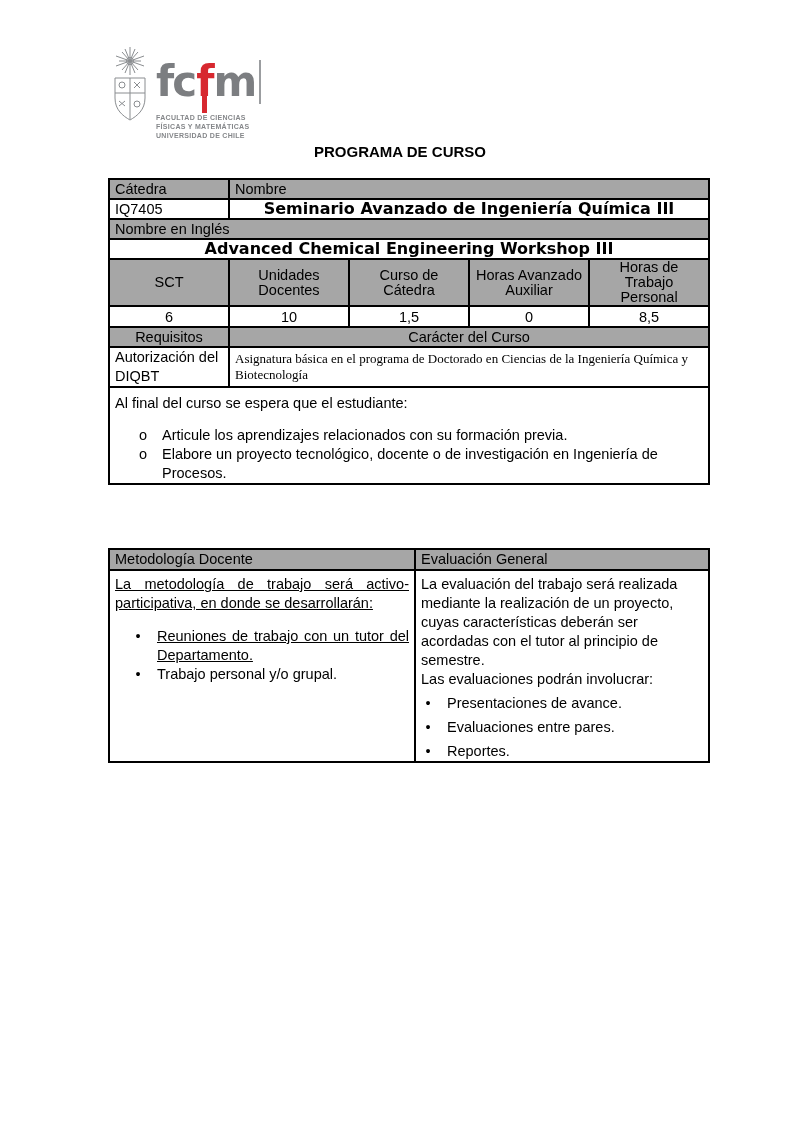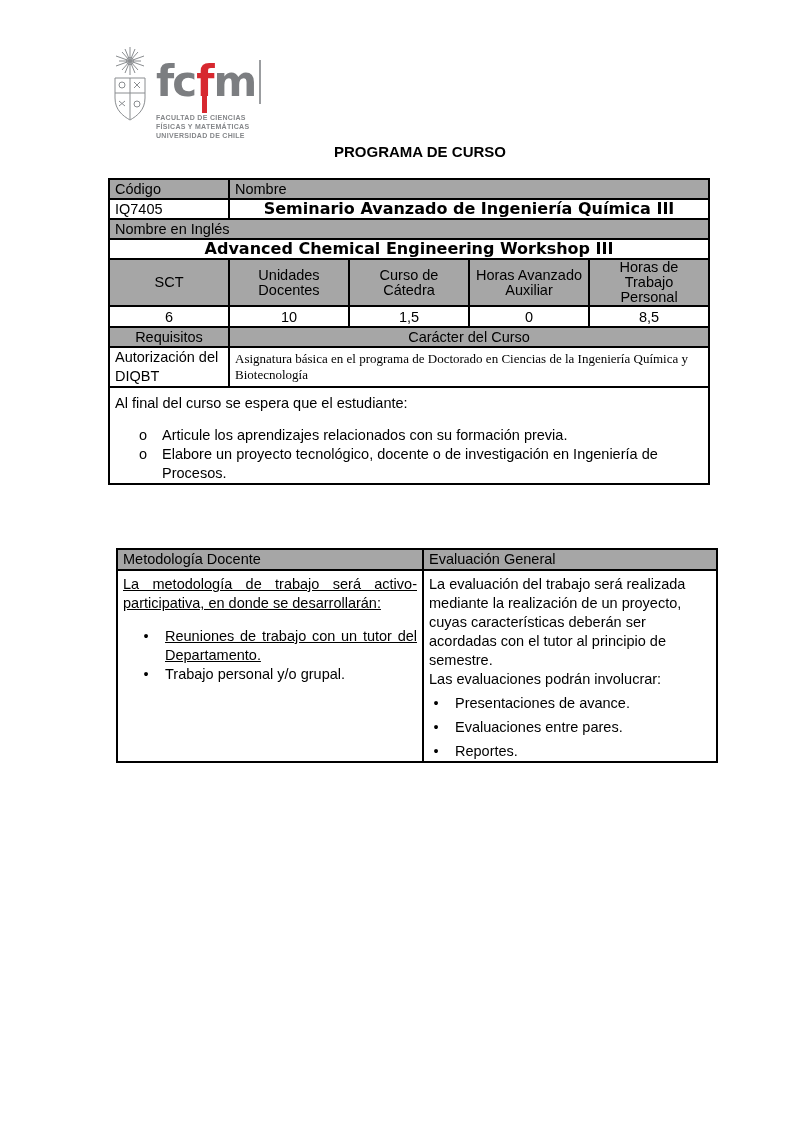--- a/index.html
+++ b/index.html
@@ -13,30 +13,30 @@
   .wordmark{display:flex;align-items:flex-start;margin-top:16px;height:50px;}
   .wm{font-family:"DejaVu Sans",sans-serif;font-weight:bold;font-size:42px;line-height:44px;
       letter-spacing:-2px;color:#7c7e81;}
   .wm-red{color:#d7282f;position:relative;margin:0 1px;}
   .wm-red::after{content:"";position:absolute;left:6px;top:31px;width:5px;height:22px;background:#d7282f;}
   .wm-bar{width:2px;height:44px;background:#9b9da0;margin-left:4px;}
   .faculty{margin-top:3px;font-size:7px;font-weight:bold;letter-spacing:0.3px;
            color:#85878a;line-height:1.3;white-space:nowrap;}
 
   
-  .doc-title{position:absolute;left:120px;top:143px;width:600px;text-align:center;
+  .doc-title{position:absolute;left:100px;top:143px;width:600px;text-align:center;
              font-size:15px;font-weight:bold;}
 
   
   table{border-collapse:collapse;table-layout:fixed;background:#fff;}
   td{border:2px solid #000;padding:0 5px;font-size:14.5px;line-height:18px;
      overflow:hidden;vertical-align:middle;}
   .gray{background:#a6a6a6;}
   .t1{position:absolute;left:108px;top:178px;width:600px;}
-  .t2{position:absolute;left:116px;top:548px;width:600px;}
+  .t2{position:absolute;left:108px;top:548px;width:600px;}
   .ctr{text-align:center;}
   .bold-name{font-family:"DejaVu Sans",sans-serif;font-weight:bold;font-size:16px;text-align:center;}
   .hdr2{font-size:14.5px;line-height:15px;text-align:center;}
   .small-cell{font-size:13px;line-height:16px;font-family:Liberation Serif, serif;}
   .body-cell{vertical-align:top;margin-left:19px;}
   .cell-pad{padding-top:6px;}
   .blist{margin-top:14px;}
   .bullet-row{display:flex;align-items:flex-start;line-height:19px;}
   .bullet-row .mk{flex:0 0 12px;text-align:center;}
   .t1 .bullet-row{margin-left:22px;}
@@ -98,21 +98,21 @@
   <table class="t1">
     <colgroup>
         <col style="width:120px">
         <col style="width:120px">
         <col style="width:120px">
         <col style="width:120px">
         <col style="width:120px">
       </colgroup>
     <tbody>
         <tr style="height:19px">
-      <td class="gray">Código</td>
+      <td class="gray">Cátedra</td>
       <td class="gray" colspan="4">Nombre</td>
     </tr>
     <tr style="height:20px">
       <td>IQ7405</td>
       <td colspan="4" class="bold-name">Seminario Avanzado de Ingeniería Química III</td>
     </tr>
     <tr style="height:18px">
       <td class="gray" colspan="5">Nombre en Inglés</td>
     </tr>
     <tr style="height:20px">

